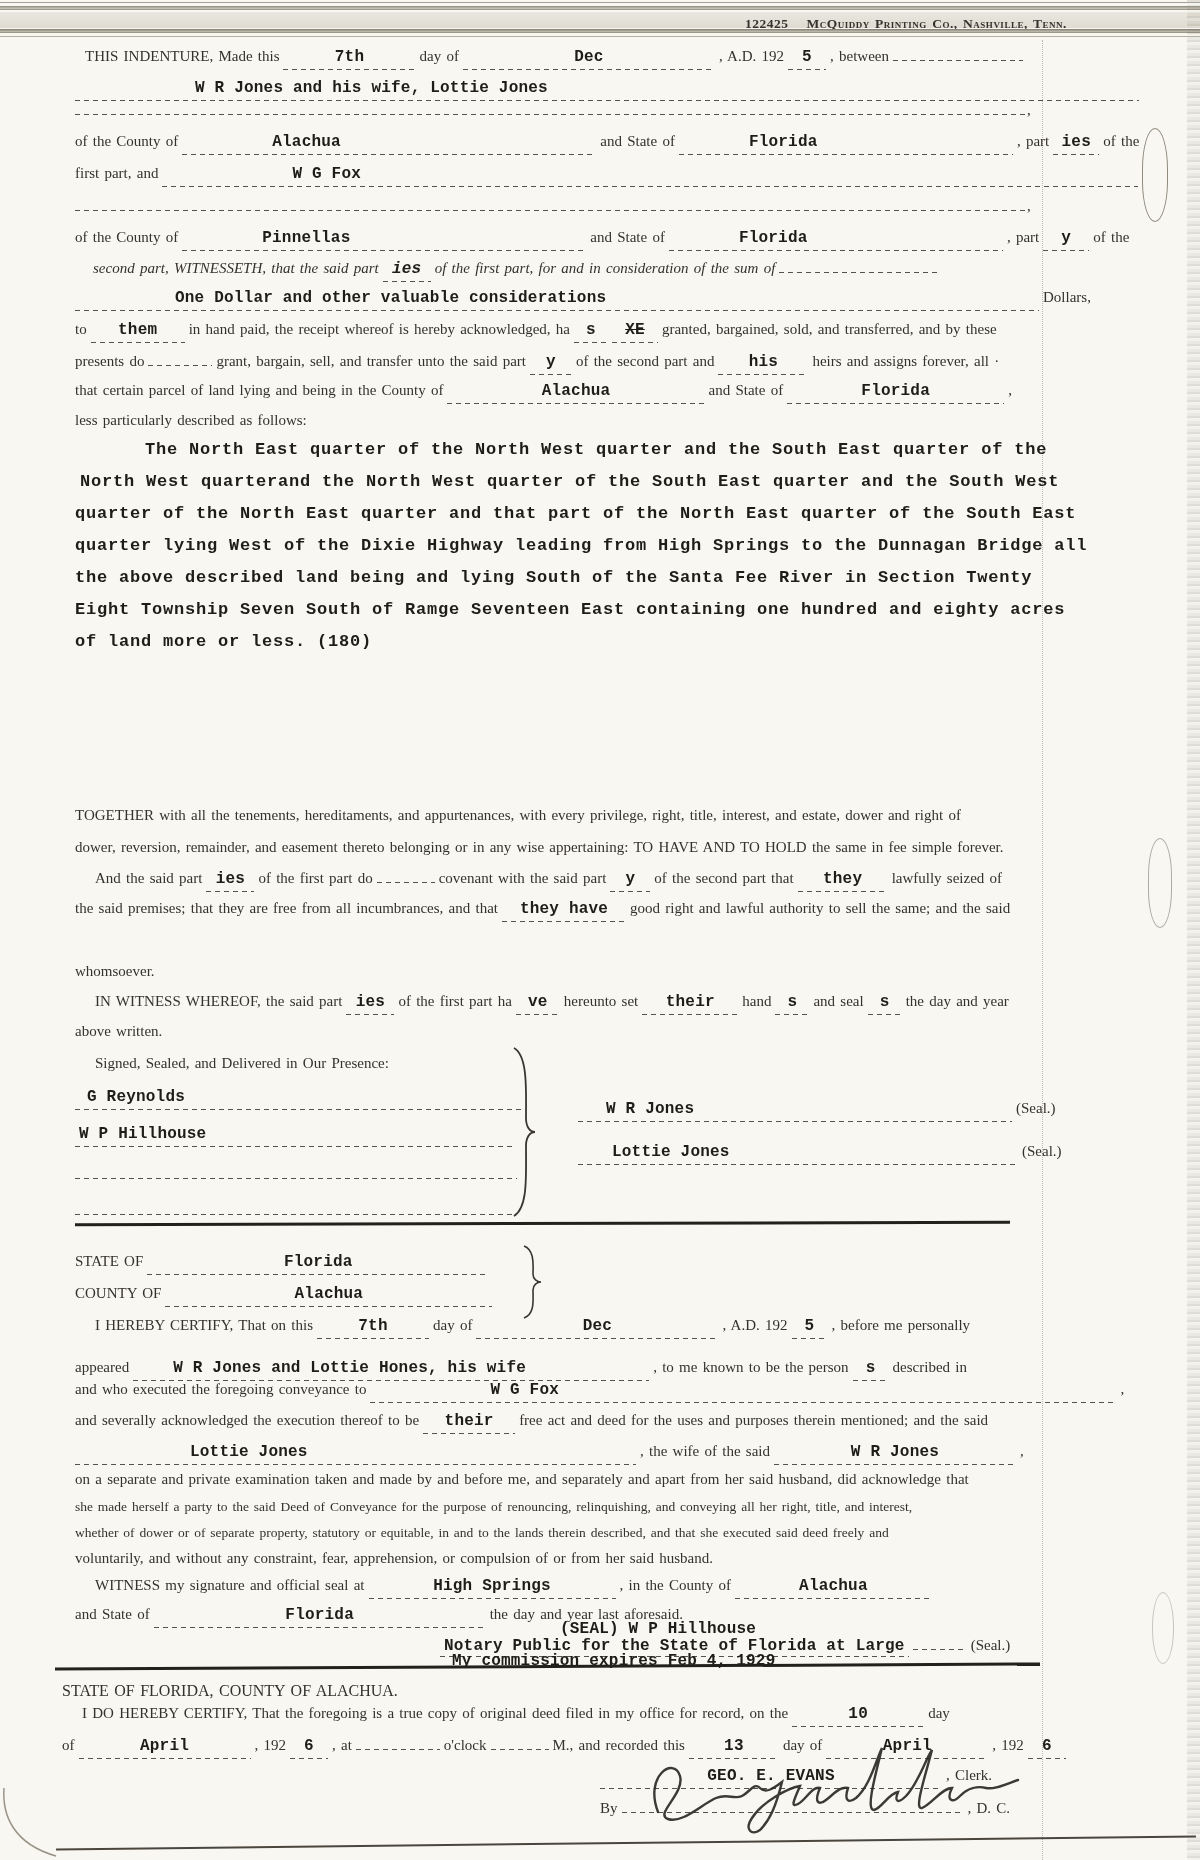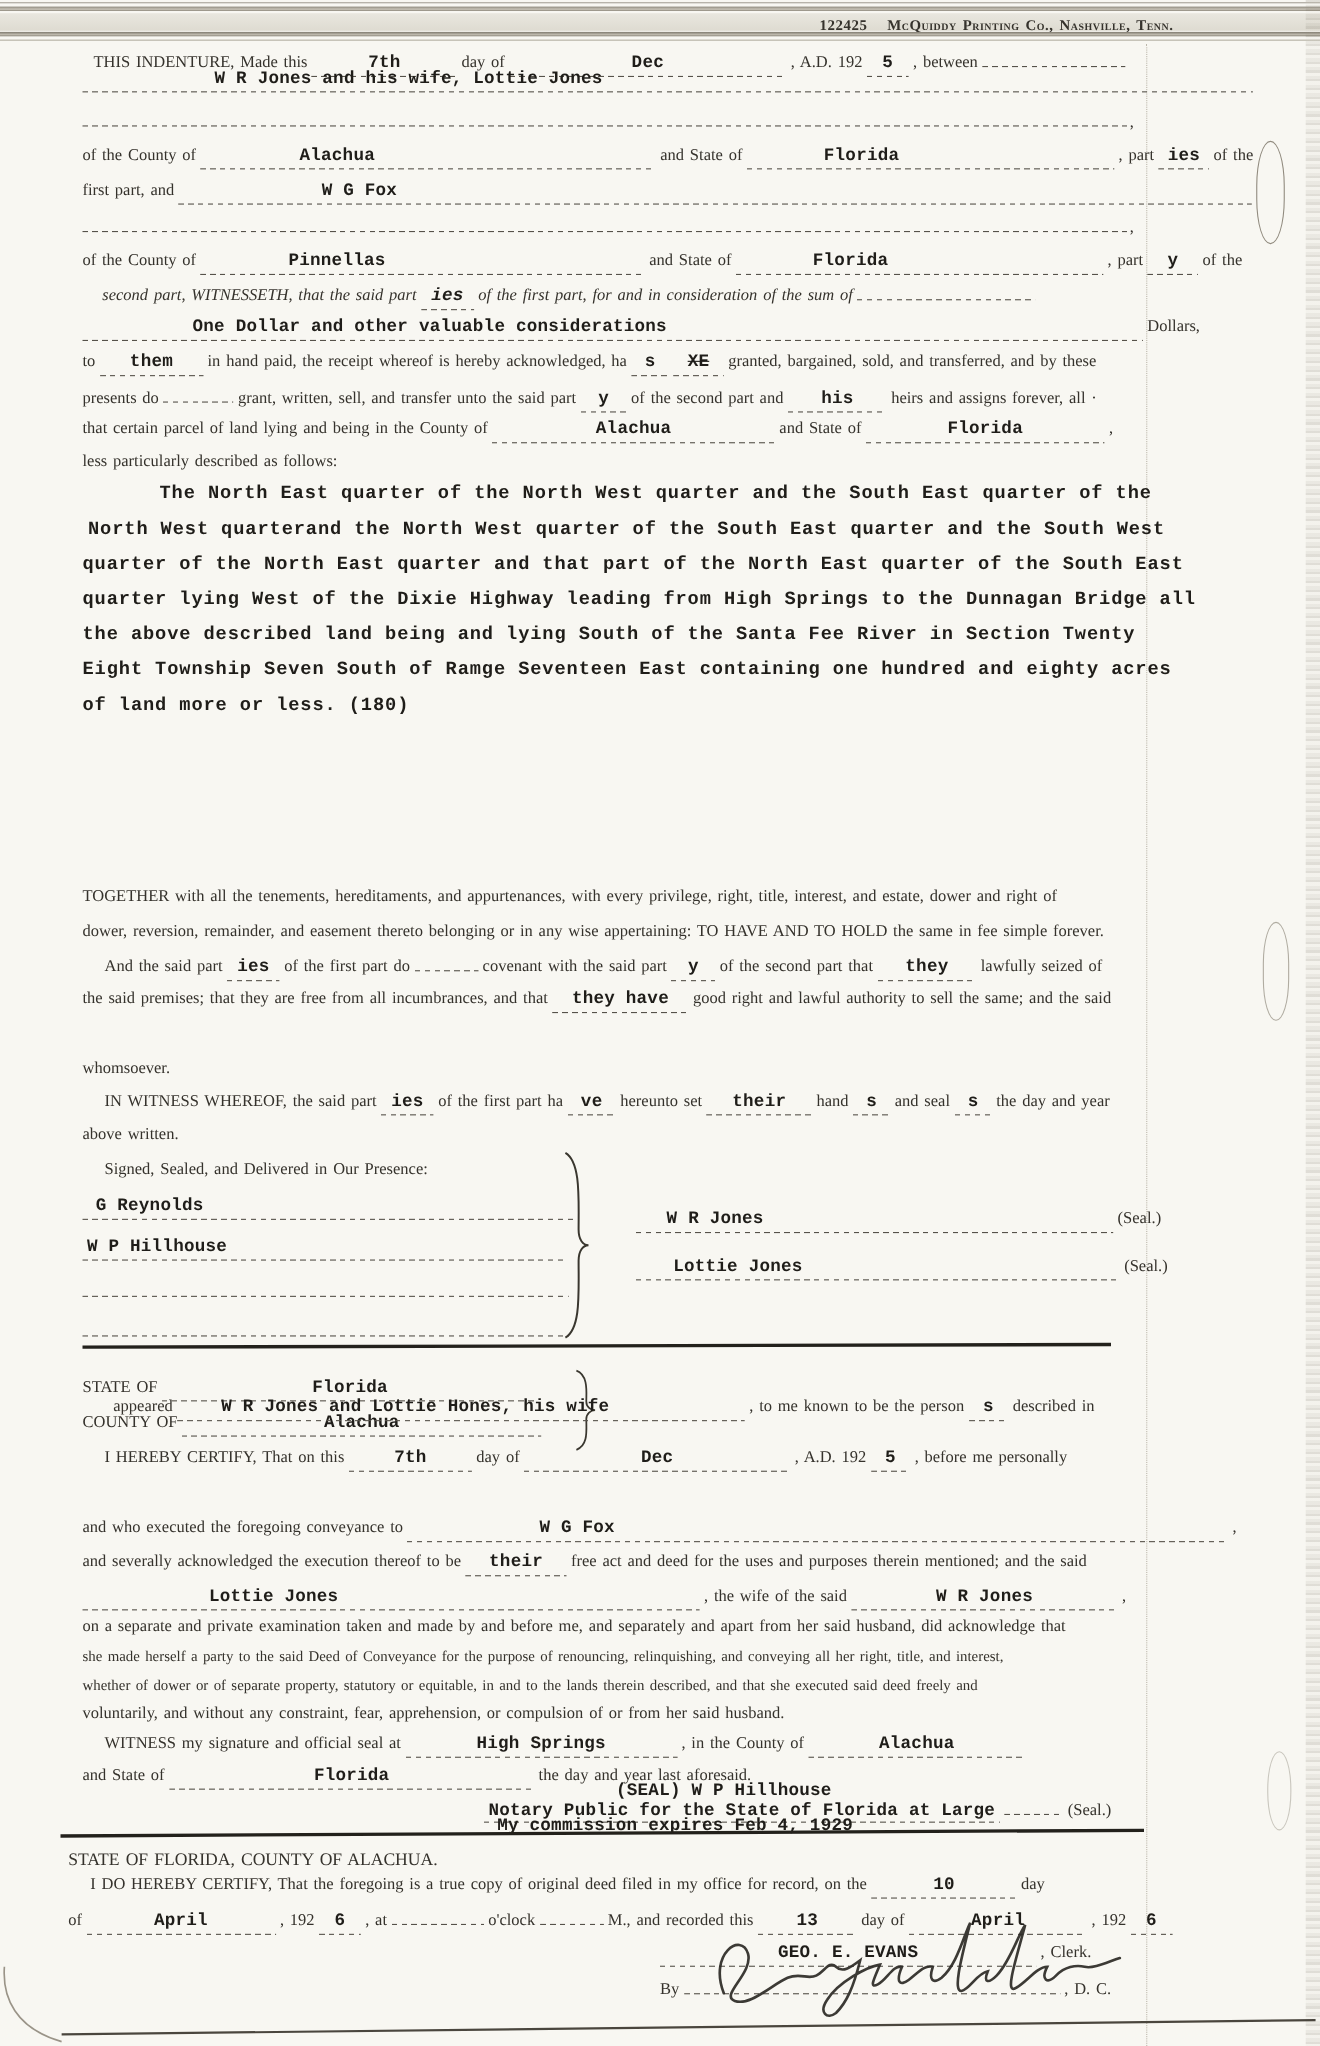--- a/index.html
+++ b/index.html
@@ -51,21 +51,21 @@
     <span class="form">THIS INDENTURE, Made this</span>
     <span class="fill c" style="min-width:120px;"><span class="typed">7th</span></span>
     <span class="form">day of</span>
     <span class="fill c" style="min-width:240px;"><span class="typed">Dec</span></span>
     <span class="form">, A.D. 192</span>
     <span class="fill c" style="min-width:26px;"><span class="typed">5</span></span>
     <span class="form">, between</span>
     <span class="fill blank" style="width:118px;"></span>
   </div>
 
-  <div class="line" style="top:60px;left:75px;">
+  <div class="line" style="top:76px;left:75px;">
     <span class="fill" style="width:938px;padding-left:120px;"><span class="typed">W R Jones and his wife, Lottie Jones</span></span>
   </div>
 
   <div class="line" style="top:98px;left:75px;">
     <span class="fill blank" style="width:940px;"></span><span class="form">,</span>
   </div>
 
   <div class="line" style="top:130px;left:75px;">
     <span class="form">of the County of</span>
     <span class="fill" style="width:318px;padding-left:90px;"><span class="typed">Alachua</span></span>
@@ -112,21 +112,21 @@
     <span class="fill c" style="min-width:82px;"><span class="typed ov">them</span></span>
     <span class="form">in hand paid, the receipt whereof is hereby acknowledged, ha</span>
     <span class="fill c" style="min-width:22px;"><span class="typed">s</span></span>
     <span class="fill c" style="min-width:34px;"><span class="typed ov strike">XE</span></span>
     <span class="form">granted, bargained, sold, and transferred, and by these</span>
   </div>
 
   <div class="line" style="top:349px;left:75px;">
     <span class="form">presents do</span>
     <span class="fill blank" style="width:52px;"></span>
-    <span class="form">grant, written, sell, and transfer unto the said part</span>
+    <span class="form">grant, bargain, sell, and transfer unto the said part</span>
     <span class="fill c" style="min-width:30px;"><span class="typed">y</span></span>
     <span class="form">of the second part and</span>
     <span class="fill c" style="min-width:78px;"><span class="typed">his</span></span>
     <span class="form">heirs and assigns forever, all ·</span>
   </div>
 
   <div class="line" style="top:379px;left:75px;">
     <span class="form">that certain parcel of land lying and being in the County of</span>
     <span class="fill c" style="min-width:245px;"><span class="typed">Alachua</span></span>
     <span class="form">and State of</span>
@@ -226,21 +226,21 @@
   <div class="line" style="top:1314px;left:95px;">
     <span class="form">I HEREBY CERTIFY, That on this</span>
     <span class="fill c" style="min-width:100px;"><span class="typed">7th</span></span>
     <span class="form">day of</span>
     <span class="fill c" style="min-width:230px;"><span class="typed">Dec</span></span>
     <span class="form">, A.D. 192</span>
     <span class="fill c" style="min-width:24px;"><span class="typed">5</span></span>
     <span class="form">, before me personally</span>
   </div>
 
-  <div class="line" style="top:1268px;left:75px;margin-left:28px;">
+  <div class="line" style="top:1356px;left:75px;">
     <span class="form">appeared</span>
     <span class="fill" style="width:470px;padding-left:40px;"><span class="typed">W R Jones and Lottie Hones, his wife</span></span>
     <span class="form">, to me known to be the person</span>
     <span class="fill c" style="min-width:24px;"><span class="typed">s</span></span>
     <span class="form">described in</span>
   </div>
 
   <div class="line" style="top:1378px;left:75px;">
     <span class="form">and who executed the foregoing conveyance to</span>
     <span class="fill" style="width:620px;padding-left:120px;"><span class="typed">W G Fox</span></span>

